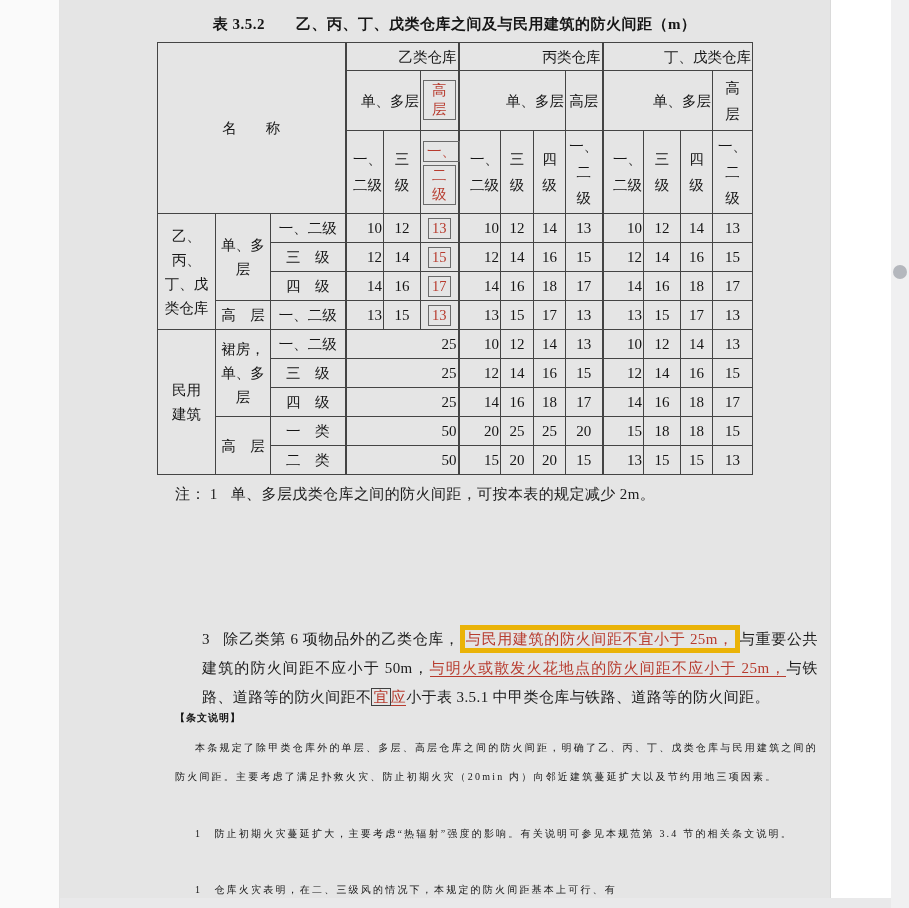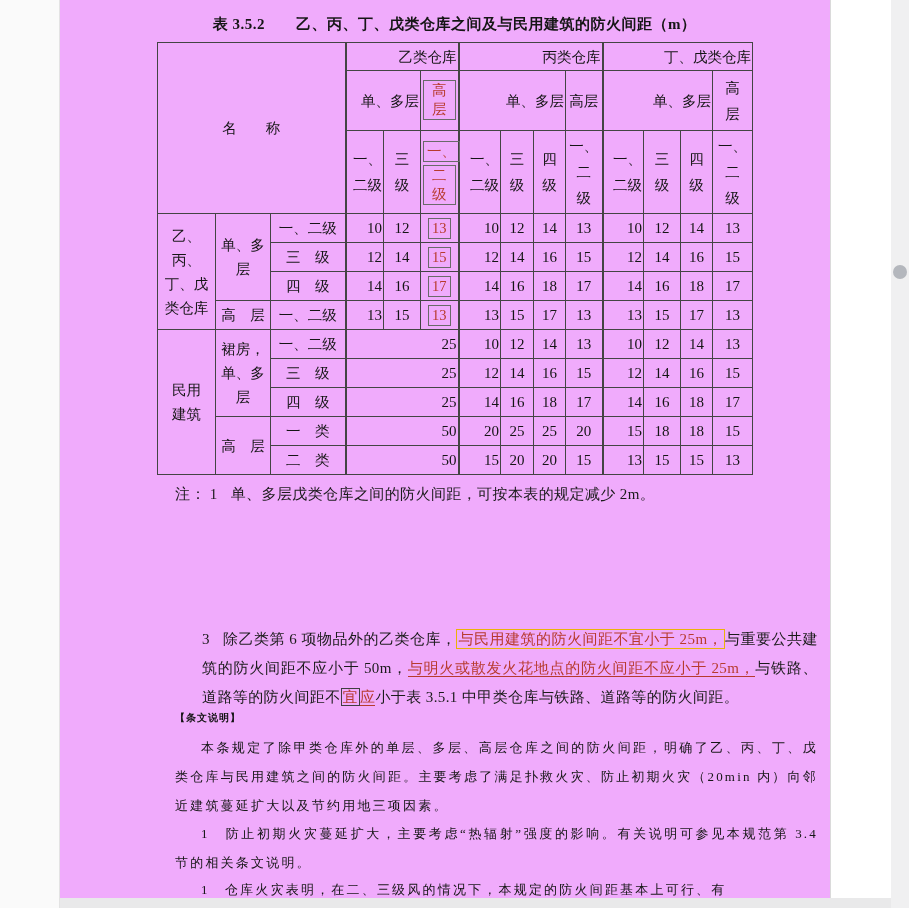--- a/index.html
+++ b/index.html
@@ -17,21 +17,21 @@
     position:relative;
   }
   .root{position:absolute;inset:0;width:909px;height:908px;overflow:hidden;}
 
   .gutter-left{
     position:absolute;left:0;top:0;width:60px;height:908px;
     background:#fafafa;border-right:1px solid #e3e3e3;
   }
   .page{
     position:absolute;left:60px;top:0;width:771px;height:898px;
-    background:#f0abfc;border-right:1px solid #dadada;
+    background:#e5e5e5;border-right:1px solid #dadada;
   }
   .bottom-strip{
     position:absolute;left:60px;top:898px;width:831px;height:10px;
     background:#e9e9ea;z-index:5;
   }
   .scrollbar{
     position:absolute;right:0;top:0;width:18px;height:908px;
     background:#f0f0f1;z-index:6;
   }
   .scroll-thumb{
@@ -64,26 +64,26 @@
     display:inline-block;border:1px solid #6a6a6a;color:var(--red);
     padding:0 3px;line-height:19px;margin:1px 1px;font-size:14.5px;
   }
 
   .note{
     position:absolute;font-size:15px;line-height:29px;color:#1b1b1b;
     text-align:justify;letter-spacing:.4px;
   }
   .nnum{margin-right:13px;}
   .nlabel{margin-right:4px;}
-  .seg-redbox{color:var(--red);border:1px solid #eab308;padding:1px 1px;}
+  .seg-redbox{color:var(--red);border:5px solid #eab308;padding:1px 1px;}
   .seg-redu{color:var(--red);border-bottom:1px solid var(--red);}
   .seg-boxchar{color:var(--red);border:1px solid #3f3f3f;padding:0 1px;}
 
   .bodytext{
-    position:absolute;font-size:13px;line-height:29px;letter-spacing:2.2px;
+    position:absolute;font-size:10px;line-height:29px;letter-spacing:2.2px;
     text-align:justify;color:#161616;
   }
   .indent{text-indent:2em;}
   .cond-title{
     position:absolute;font-size:10px;font-weight:bold;line-height:29px;
     color:#111;letter-spacing:1px;
   }
 </style>
 </head>
 <body>

